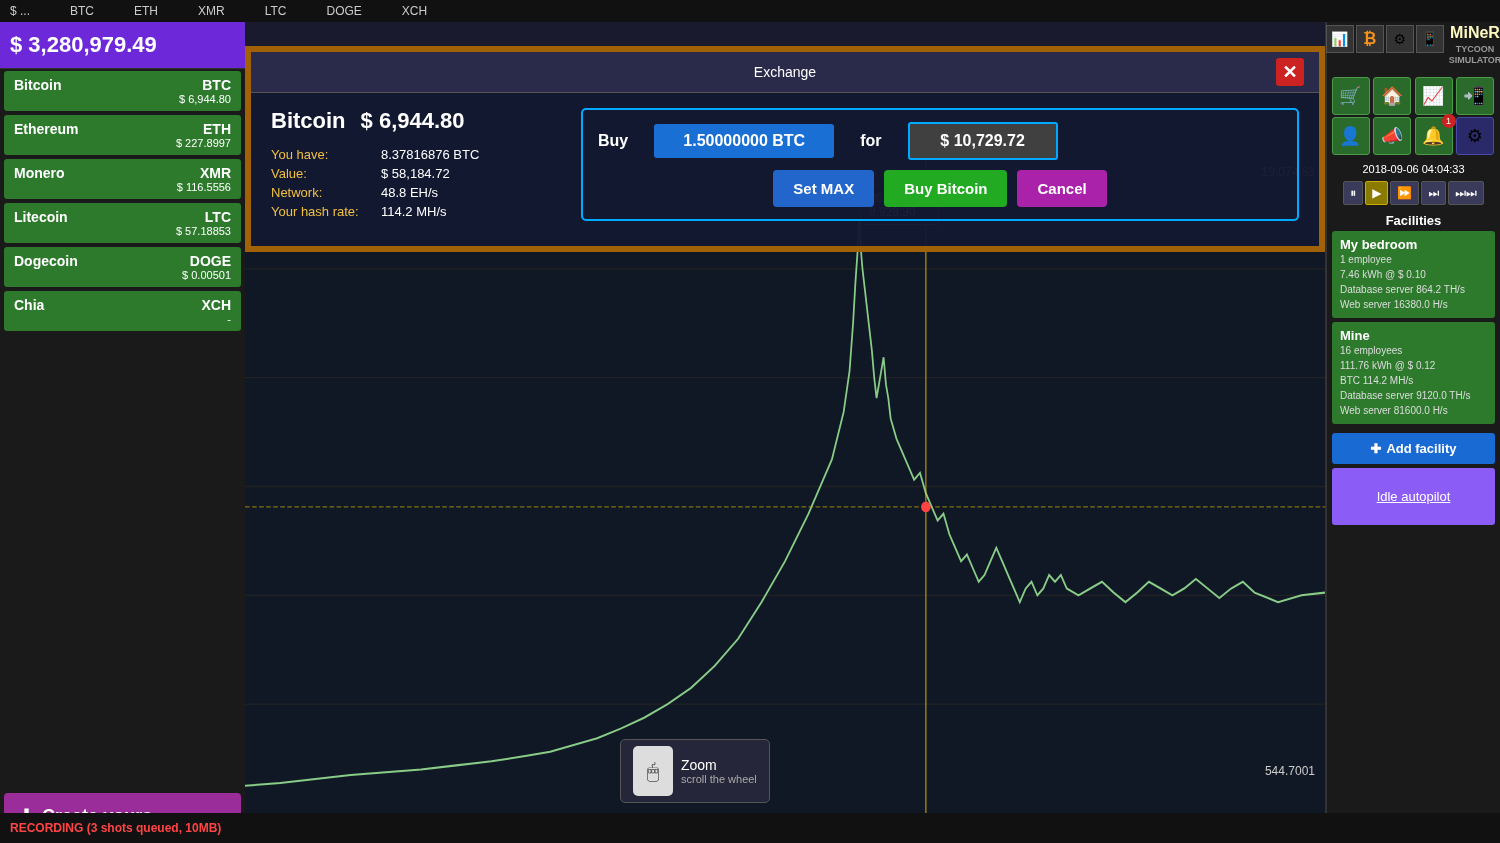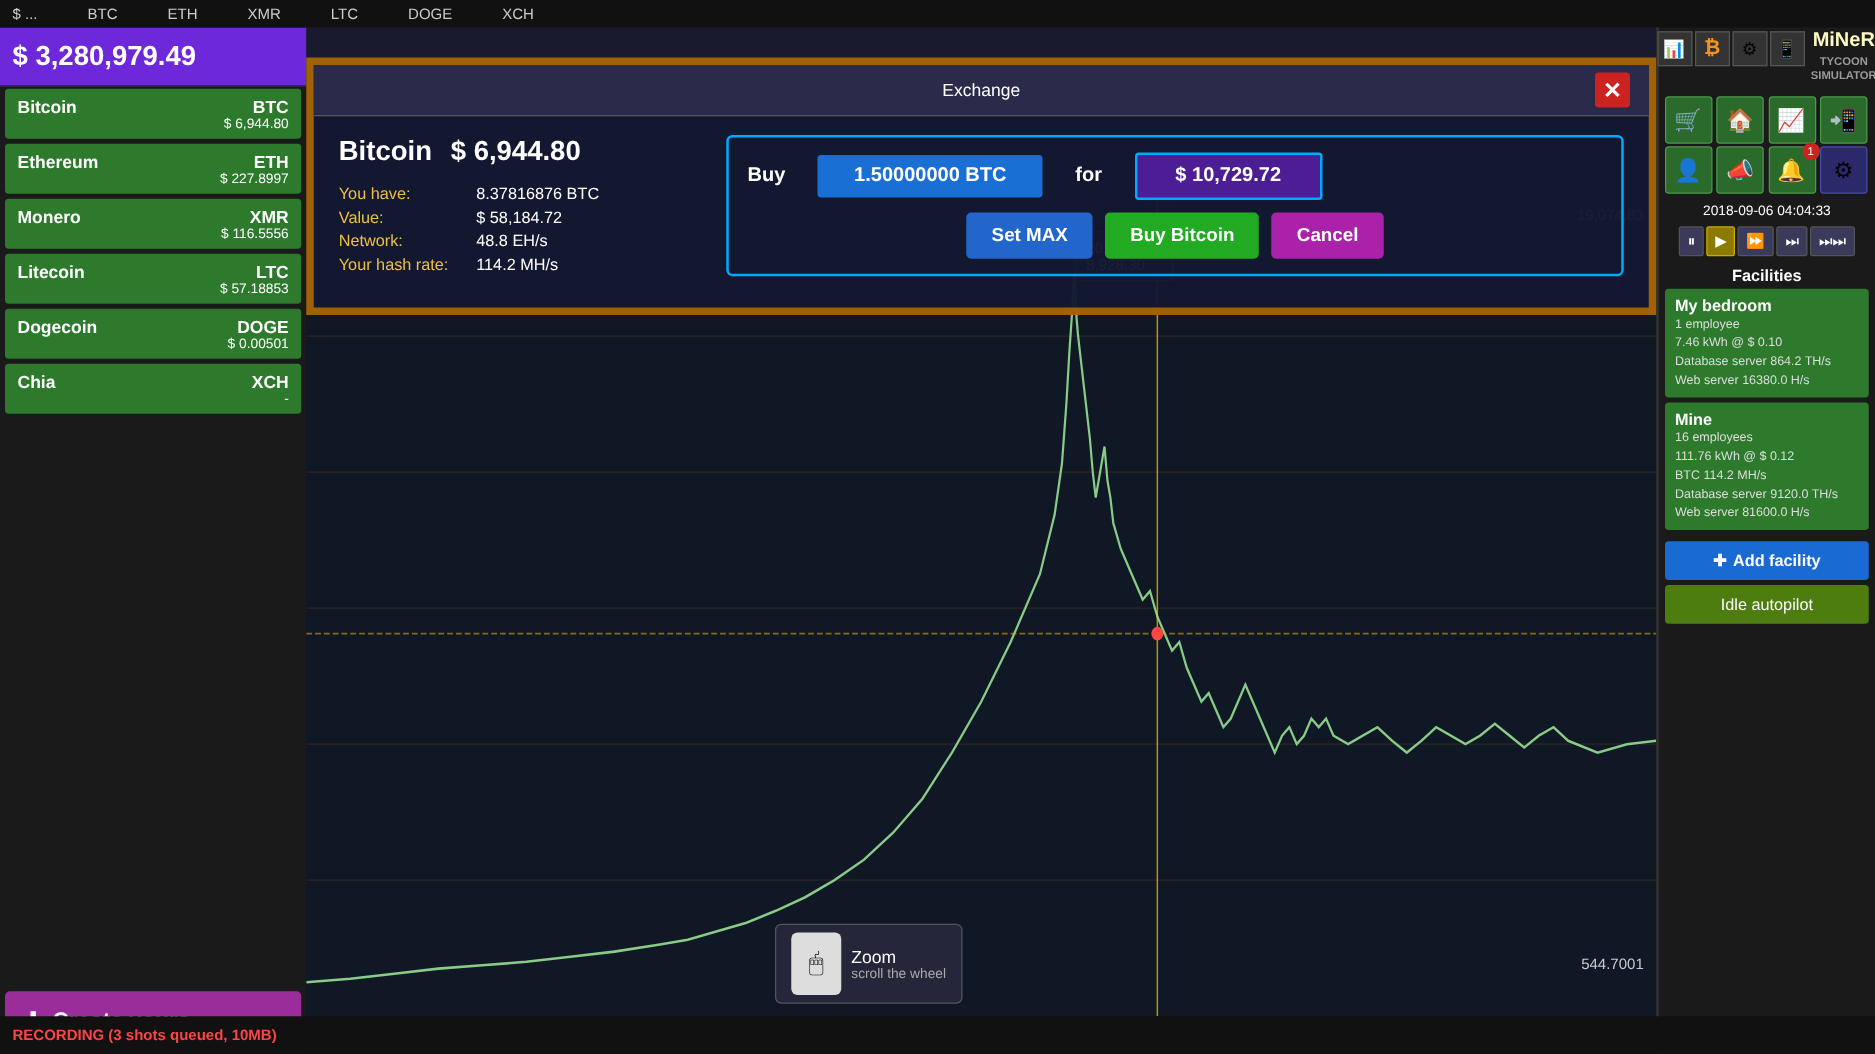--- a/index.html
+++ b/index.html
@@ -174,21 +174,21 @@
       border: none;
       padding: 8px 12px;
       font-size: 16px;
       border-radius: 3px;
       width: 180px;
       text-align: center;
       font-weight: bold;
     }
     .for-label { color: #fff; font-size: 16px; font-weight: bold; }
     #usd-amount-display {
-      background: #4c1d95;
+      background: #404040;
       border: 2px solid #00aaff;
       color: #fff;
       padding: 8px 12px;
       font-size: 16px;
       border-radius: 3px;
       min-width: 150px;
       text-align: center;
       font-weight: bold;
     }
 
@@ -409,29 +409,30 @@
       border-radius: 3px;
       cursor: pointer;
       width: 100%;
       display: flex;
       align-items: center;
       justify-content: center;
       gap: 5px;
       margin-top: 5px;
     }
     #idle-autopilot-btn {
-      background: #4d7c0f;
+      background: #8b5cf6;
       color: #fff;
       font-size: 13px;
-      padding: 8px;
+      padding: 21px;
       border: none;
       border-radius: 3px;
       cursor: pointer;
       width: 100%;
       margin-top: 4px;
+      text-decoration: underline;
     }
 
     
     #bottom-bar {
       position: absolute;
       bottom: 0;
       left: 0;
       right: 0;
       height: 30px;
       background: #111;

